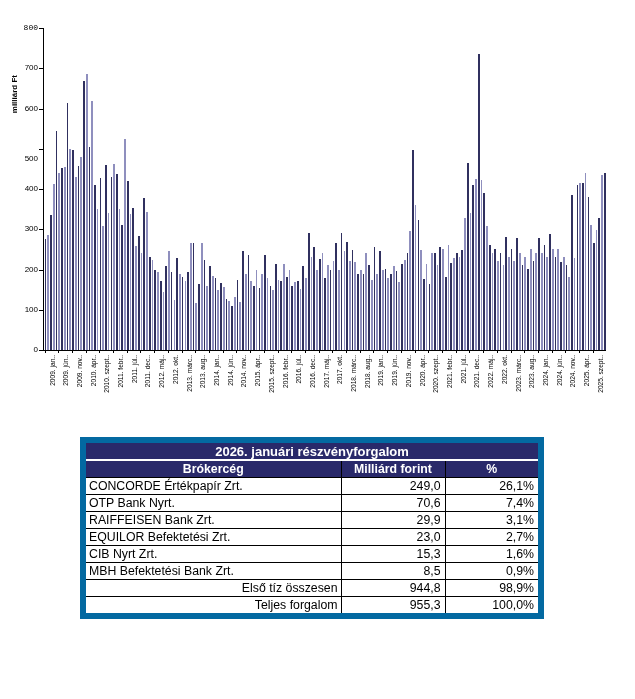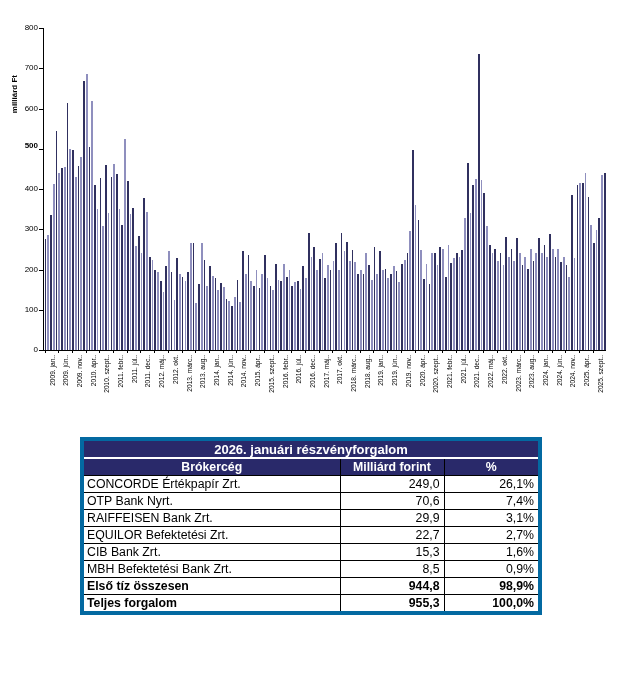--- a/index.html
+++ b/index.html
@@ -15,26 +15,26 @@
   .xtick{position:absolute;width:1px;background:#000;}
   .xlab{position:absolute;font-size:6.6px;color:#000;white-space:nowrap;transform-origin:0 0;
         transform:rotate(-90deg) translateX(-100%);line-height:7px;}
   .ytitle{position:absolute;font-size:8px;color:#000;white-space:nowrap;transform-origin:0 0;
         transform:rotate(-90deg) translateX(-100%);font-weight:bold;}
 
   
   .brokers{position:absolute;left:80px;top:437px;border-collapse:collapse;table-layout:fixed;
            font-size:12.3px;color:#000;}
   .brokers td{border:1px solid #000;height:16px;padding:0 3px;overflow:hidden;white-space:nowrap;}
-  .brokers{border:4px solid #0369a1;}
+  .brokers{border:6px solid #0369a1;}
   .brokers .ttl td{background:#29296a;color:#fff;font-weight:bold;text-align:center;
                    border-bottom:2px solid #fff;font-size:13px;}
   .brokers .hdr td{background:#29296a;color:#fff;font-weight:bold;text-align:center;}
   .brokers td.num{text-align:right;padding-right:4px;}
-  .brokers tr.bold td{font-weight:bold;}
+  .brokers tr.bold td{font-weight:normal;text-align:right;}
 </style>
 </head>
 <body>
 
 <div class="page">
 
   <div class="chart">
     <div class="ytitle" style="left:10px;top:75px;">milliárd Ft</div>
     <div class="plot" style="left:43px;top:28px;width:562px;height:322px;" id="plot">
         <div class="bar" style="left: 0.7px; width: 1.7px; height: 111.5px; background: rgb(48, 48, 95);"></div>
@@ -247,27 +247,27 @@
         <div class="ylab" style="left: 12px; top: 346px;">0</div>
         <div class="ytick" style="left: 39px; top: 350px; width: 4px;"></div>
         <div class="ylab" style="left: 12px; top: 305.75px;">100</div>
         <div class="ytick" style="left: 39px; top: 309.75px; width: 4px;"></div>
         <div class="ylab" style="left: 12px; top: 265.5px;">200</div>
         <div class="ytick" style="left: 39px; top: 269.5px; width: 4px;"></div>
         <div class="ylab" style="left: 12px; top: 225.25px;">300</div>
         <div class="ytick" style="left: 39px; top: 229.25px; width: 4px;"></div>
         <div class="ylab" style="left: 12px; top: 185px;">400</div>
         <div class="ytick" style="left: 39px; top: 189px; width: 4px;"></div>
-        <div class="ylab" style="left: 12px; top: 142px; font-weight: bold;">500</div>
+        <div class="ylab" style="left: 12px; top: 155px;">500</div>
         <div class="ytick" style="left: 39px; top: 148.75px; width: 4px;"></div>
         <div class="ylab" style="left: 12px; top: 104.5px;">600</div>
         <div class="ytick" style="left: 39px; top: 108.5px; width: 4px;"></div>
         <div class="ylab" style="left: 12px; top: 64.25px;">700</div>
         <div class="ytick" style="left: 39px; top: 68.25px; width: 4px;"></div>
-        <div class="ylab" style="left: 12px; top: 24px;">800</div>
+        <div class="ylab" style="left: 12px; top: 24px; font-family: Liberation Mono, monospace;">800</div>
         <div class="ytick" style="left: 39px; top: 28px; width: 4px;"></div>
       </div>
     <div id="xaxis">
         <div class="xtick" style="left: 44.5px; top: 350px; height: 3px;"></div>
         <div class="xlab" style="left: 48.5px; top: 355px;">2009. jan..</div>
         <div class="xtick" style="left: 58.2073px; top: 350px; height: 3px;"></div>
         <div class="xlab" style="left: 62.2073px; top: 355px;">2009. jún..</div>
         <div class="xtick" style="left: 71.9146px; top: 350px; height: 3px;"></div>
         <div class="xlab" style="left: 75.9146px; top: 355px;">2009. nov..</div>
         <div class="xtick" style="left: 85.622px; top: 350px; height: 3px;"></div>
@@ -376,25 +376,25 @@
           <td class="num">70,6</td>
           <td class="num">7,4%</td>
         </tr>
         <tr>
           <td>RAIFFEISEN Bank Zrt.</td>
           <td class="num">29,9</td>
           <td class="num">3,1%</td>
         </tr>
         <tr>
           <td>EQUILOR Befektetési Zrt.</td>
-          <td class="num">22,7</td>
+          <td class="num">23,0</td>
           <td class="num">2,7%</td>
         </tr>
         <tr>
-          <td>CIB Bank Zrt.</td>
+          <td>CIB Nyrt Zrt.</td>
           <td class="num">15,3</td>
           <td class="num">1,6%</td>
         </tr>
         <tr>
           <td>MBH Befektetési Bank Zrt.</td>
           <td class="num">8,5</td>
           <td class="num">0,9%</td>
         </tr>
         <tr class="bold">
           <td>Első tíz összesen</td>

